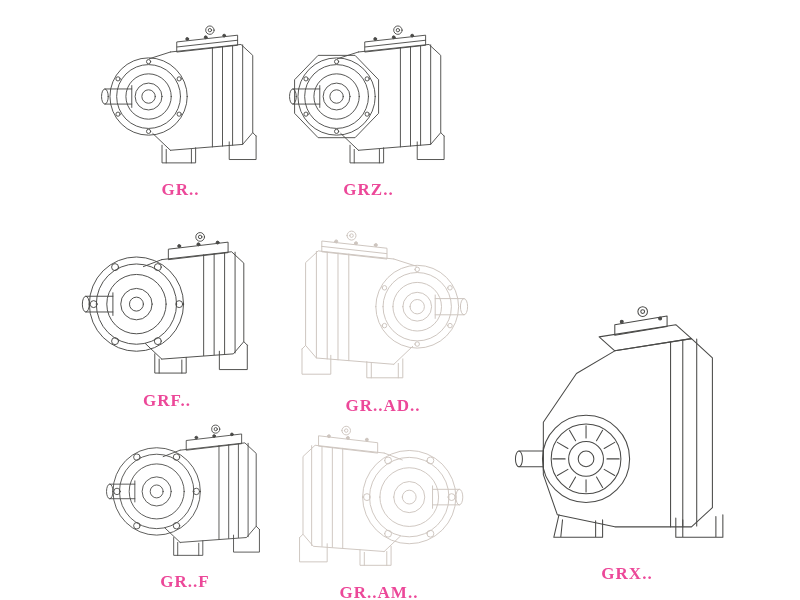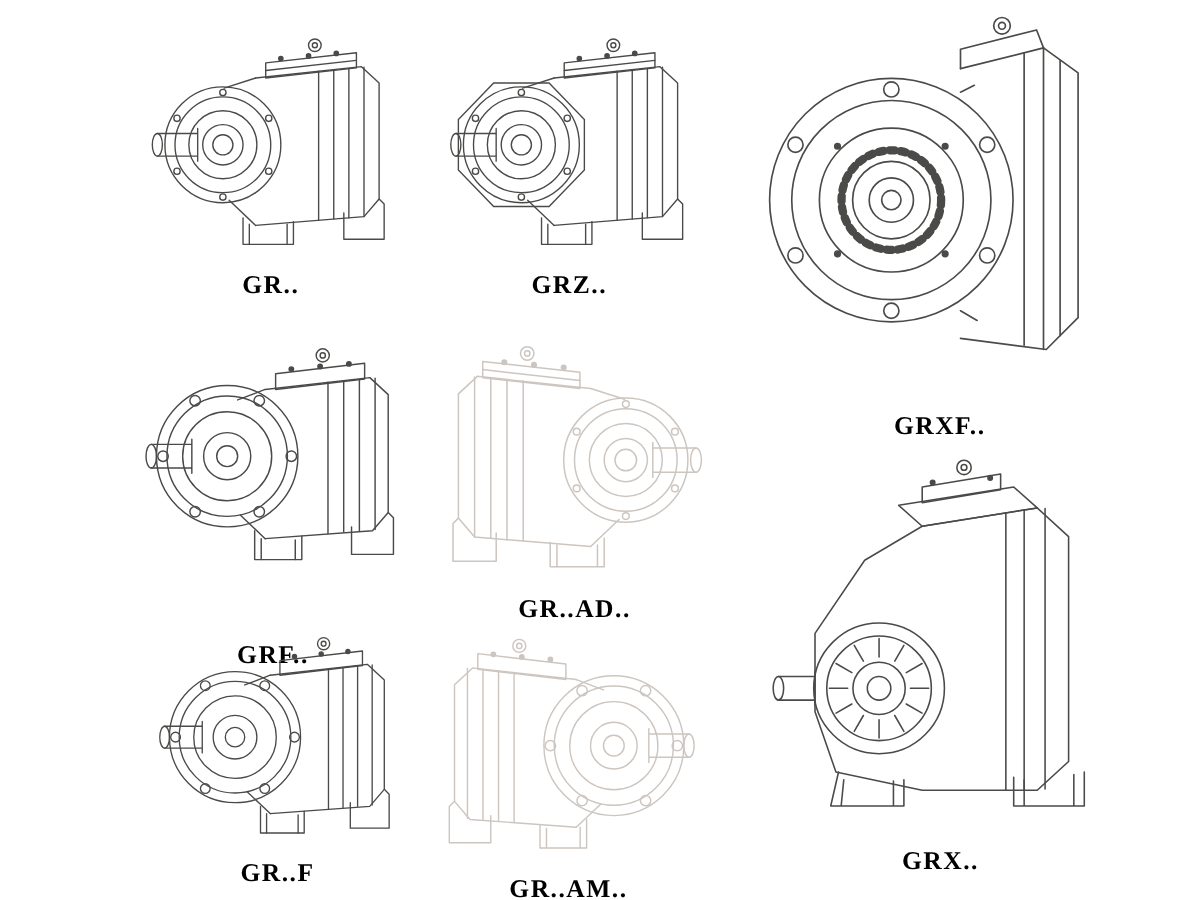--- a/index.html
+++ b/index.html
@@ -3,21 +3,21 @@
 <meta charset="utf-8">
 <style>
   html,body{margin:0;padding:0;background:#fff;}
   .page{
     position:relative;width:800px;height:600px;background:#ffffff;
     overflow:hidden;font-family:"Liberation Serif", serif;
   }
   .fig{position:absolute;display:flex;flex-direction:column;align-items:center;}
   .fig svg{display:block;}
   .lbl{
-    font-weight:bold;font-size:17px;color:#000000;letter-spacing:1px;
+    font-weight:bold;font-size:17px;color:#ec4899;letter-spacing:1px;
     margin-top:2px;white-space:nowrap;
   }
   
   use.solid{stroke:#4a4a48;color:#4a4a48;}
   path.solid{stroke:#4a4a48;fill:none;stroke-width:1.1;}
   
   use.light{stroke:#cdc5bf;color:#cdc5bf;}
   .hiddefs{position:absolute;width:0;height:0;overflow:hidden;}
 </style>
 </head>
@@ -135,36 +135,30 @@
 
 <div class="page">
 
   <div class="fig" style="left:88px;top:10px;width:185px;">
     <svg viewBox="0 0 220 200" width="185" height="168">
       <use href="#gb-foot" xlink:href="#gb-foot" class="solid"></use>
     </svg>
     <div class="lbl">GR..</div>
   </div>
 
-  <div class="fig" style="left:287px;top:10px;width:185px;justify-content:flex-end;">
+  <div class="fig" style="left:276px;top:10px;width:185px;justify-content:flex-end;">
     <svg viewBox="0 0 220 200" width="185" height="168">
       <use href="#gb-foot" xlink:href="#gb-foot" class="solid"></use>
       <path class="solid" d="M122 83 L122 123 L94 152 L50 152 L22 123 L22 83 L50 54 L94 54 Z"></path>
     </svg>
     <div class="lbl">GRZ..</div>
   </div>
 
-  <div class="fig" style="left:502px;top:4px;width:249px;">
-    <svg viewBox="0 0 270 290" width="249" height="268">
-      <use href="#gb-grxf" xlink:href="#gb-grxf" class="solid"></use>
-    </svg>
-    <div class="lbl">GRXF..</div>
-  </div>
 
-  <div class="fig" style="left:86px;top:214px;width:192px;gap:36px;">
+  <div class="fig" style="left:71px;top:214px;width:192px;">
     <svg viewBox="0 0 220 200" width="192" height="175">
       <use href="#gb-flange" xlink:href="#gb-flange" class="solid"></use>
     </svg>
     <div class="lbl">GRF..</div>
   </div>
 
   <div class="fig" style="left:284px;top:214px;width:198px;">
     <svg viewBox="0 0 220 200" width="198" height="180">
       <g transform="translate(220,0) scale(-1,1)">
         <use href="#gb-foot" xlink:href="#gb-foot" class="light"></use>

